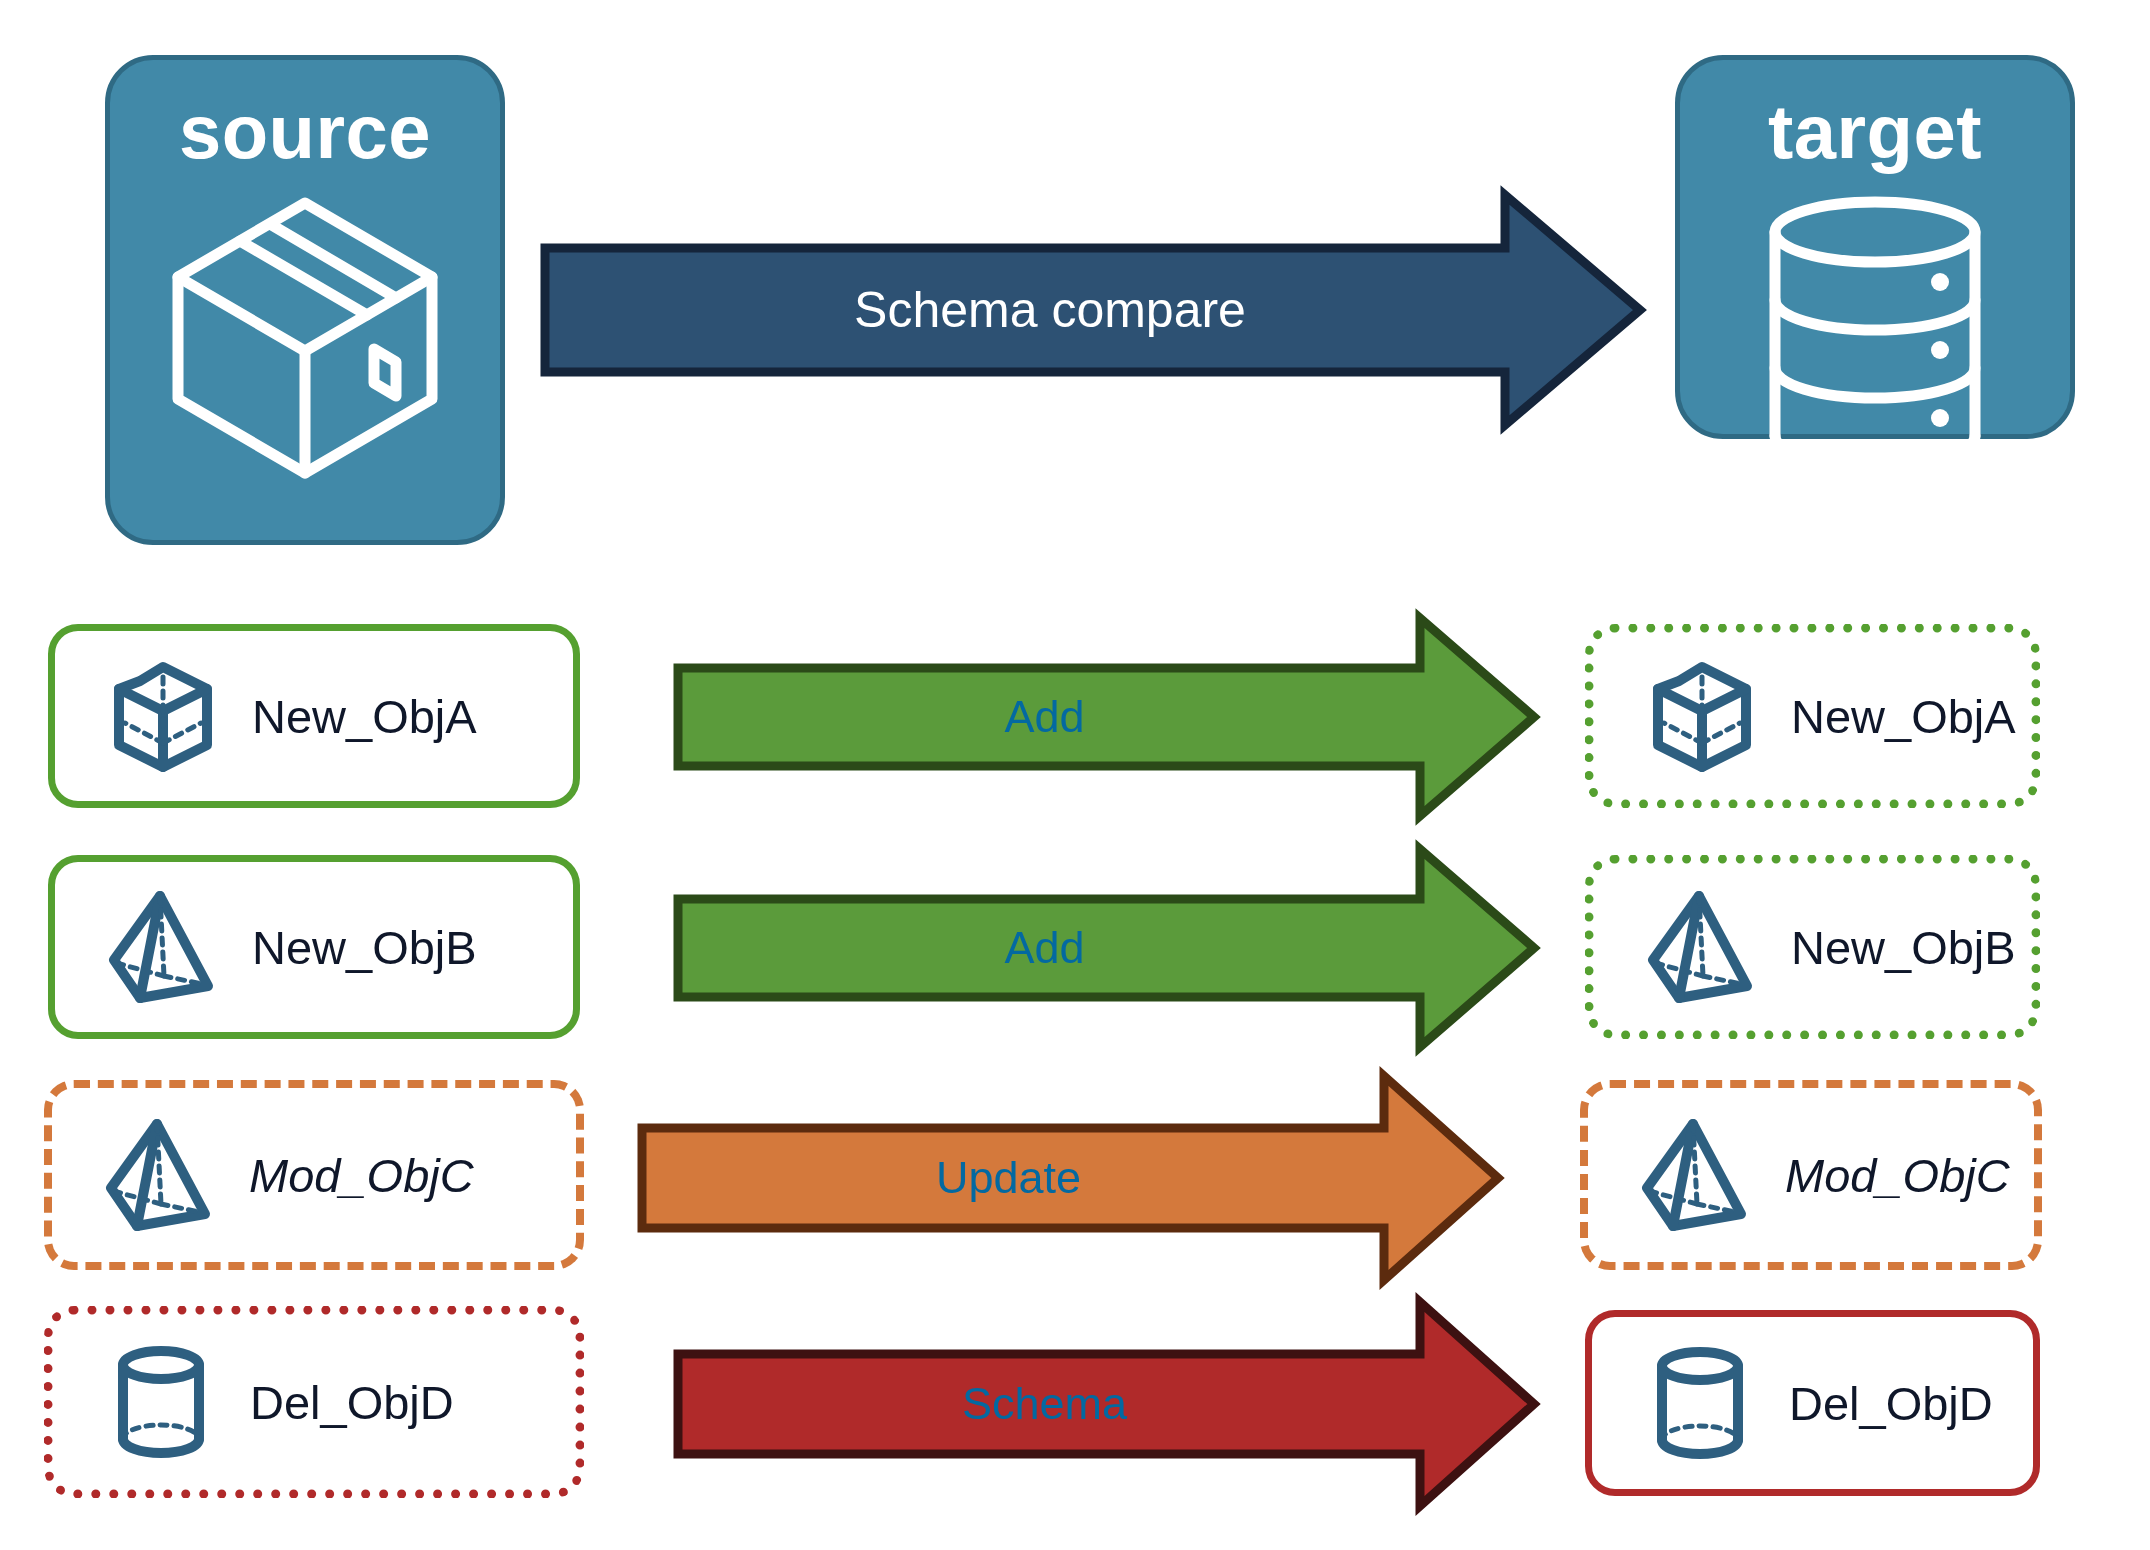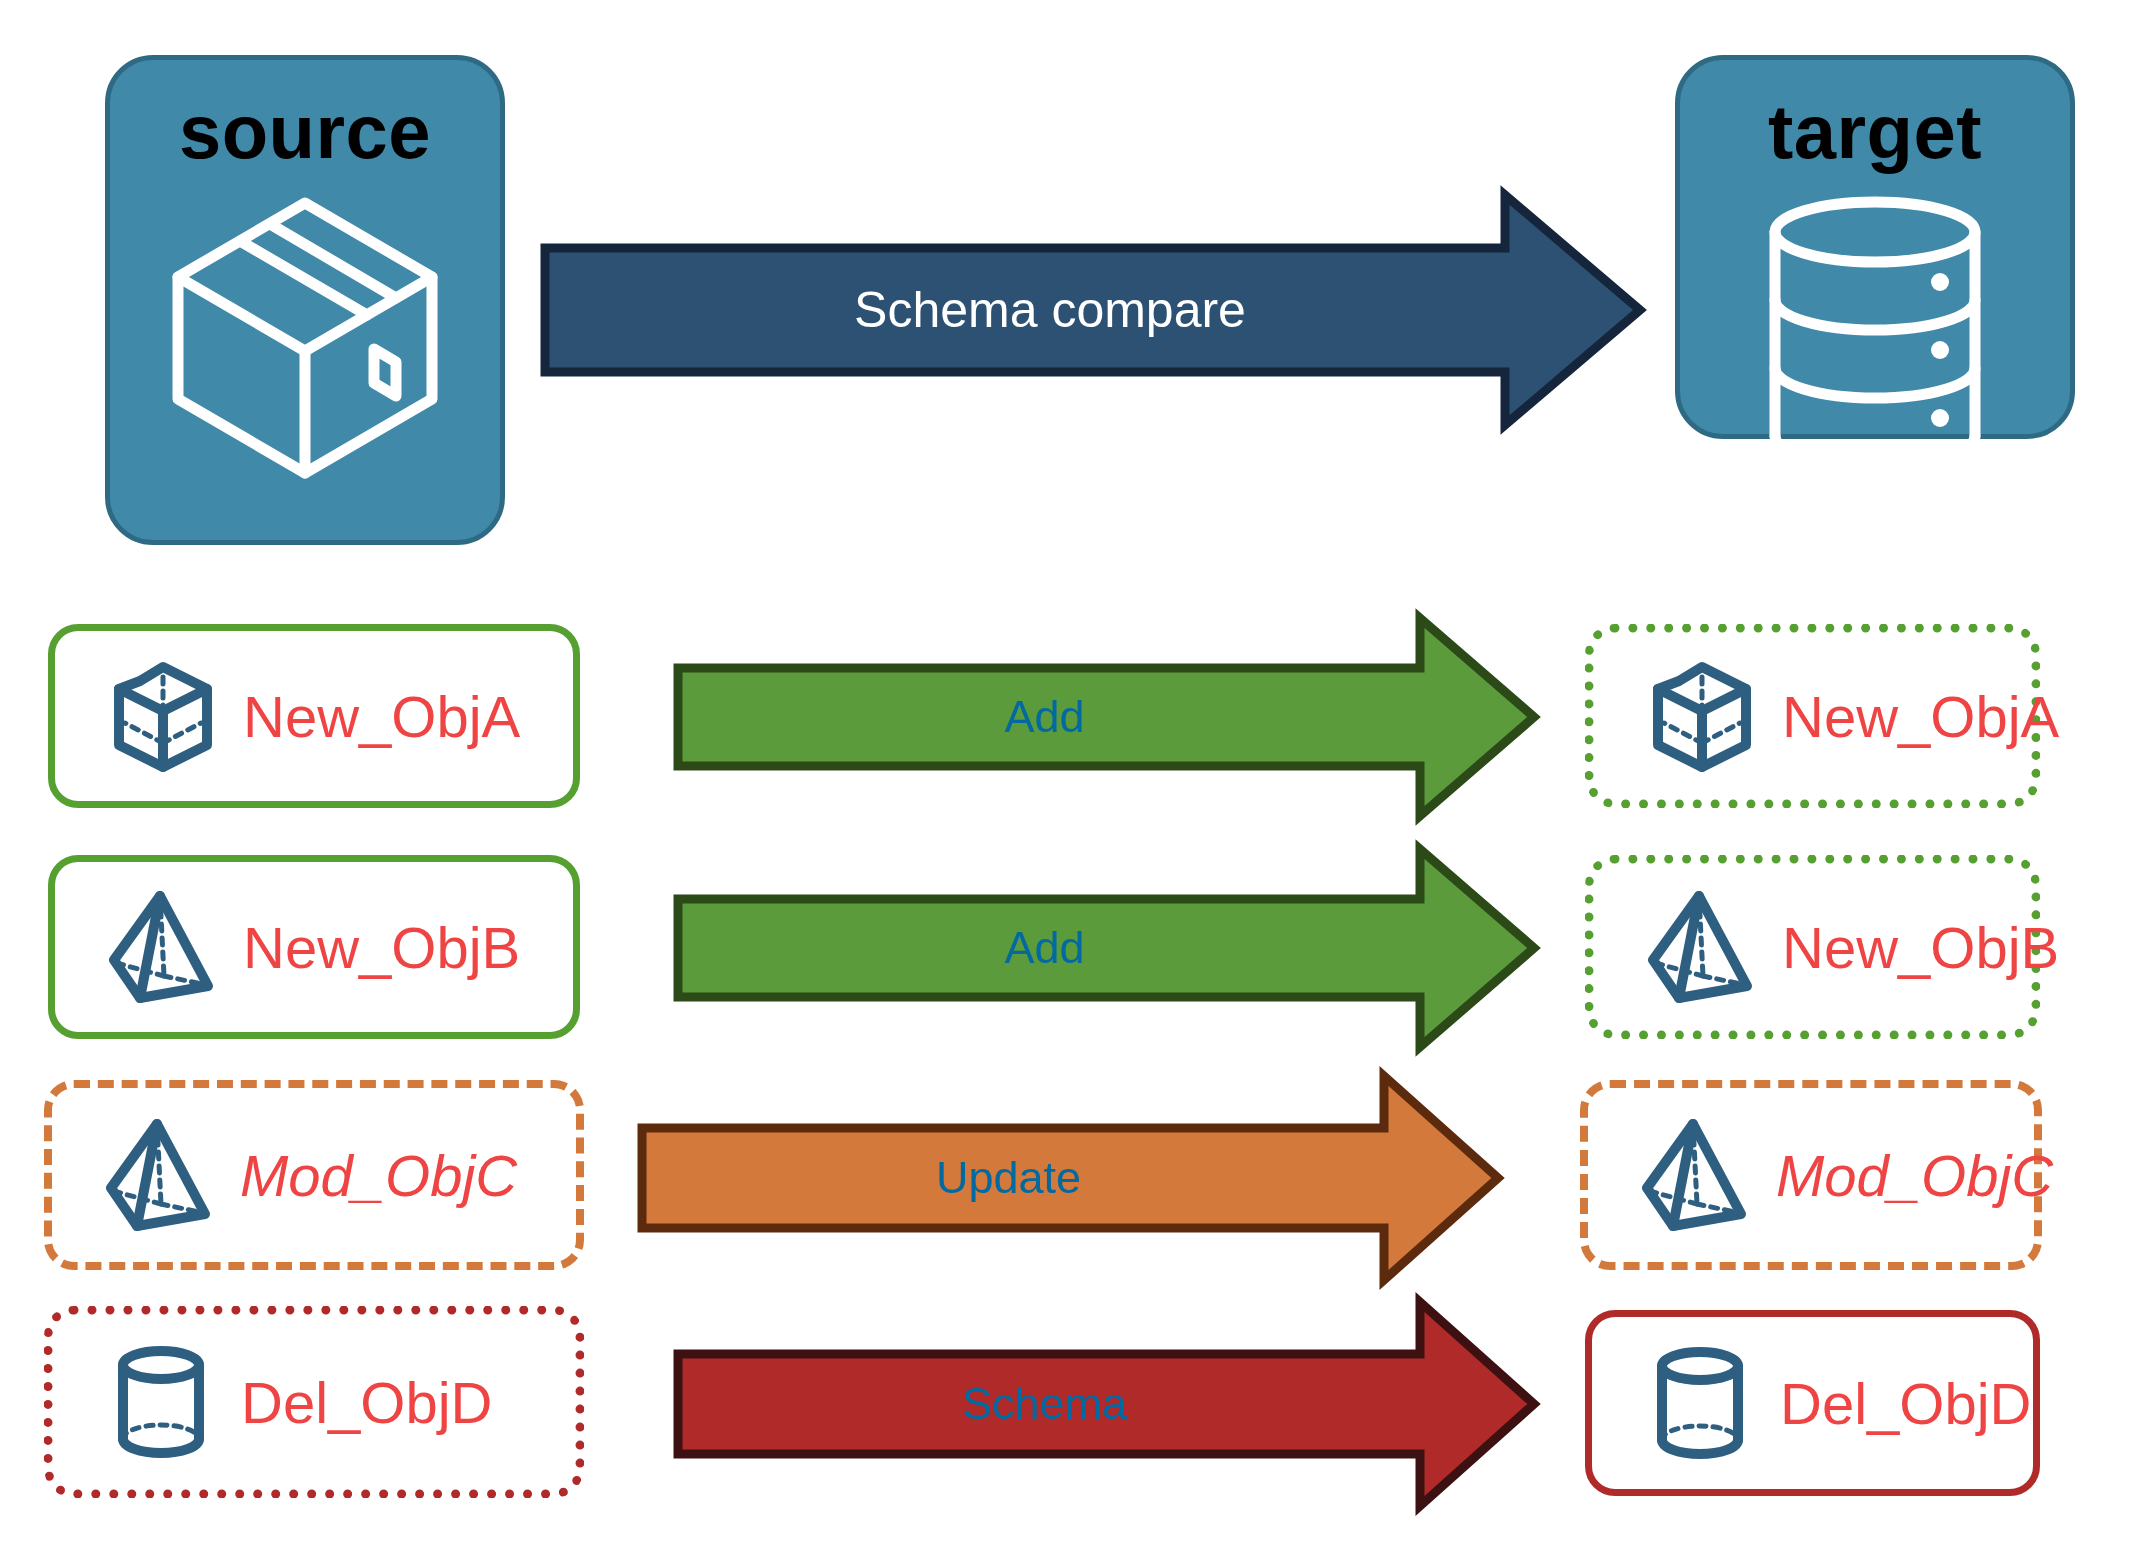--- a/index.html
+++ b/index.html
@@ -14,21 +14,21 @@
     position:absolute;
     background:#4189A8;
     border:5px solid #2F6A84;
     border-radius:48px;
     box-sizing:border-box;
     display:flex;
     flex-direction:column;
     align-items:center;
   }
   .endpoint-title{
-    color:#000000;
+    color:#ffffff;
     font-size:76px;
     font-weight:bold;
     letter-spacing:.5px;
     margin-top:34px;
     line-height:1;
     user-select:none;
   }
   .endpoint-glyph{
     margin-top:24px;
     width:310px;
@@ -68,23 +68,23 @@
   .card.dashed {border-style:dashed;border-width:8px;font-style:italic;}
   .card.dotted {border-style:dotted;border-width:9px;}
 
   .card-icon{
     width:120px;height:120px;
     margin-left:48px;
     flex:0 0 auto;
     display:flex;align-items:center;justify-content:center;
   }
   .card-label{
-    font-size:58px;
-    color:#ef4444;
-    margin-left:20px;
+    font-size:47px;
+    color:#0f172a;
+    margin-left:29px;
     white-space:nowrap;
     user-select:none;
   }
 
   
   .action-arrow{position:absolute;}
   .action-arrow .lbl{
     position:absolute;left:0;top:0;
     width:745px;height:100%;
     display:flex;align-items:center;justify-content:center;

